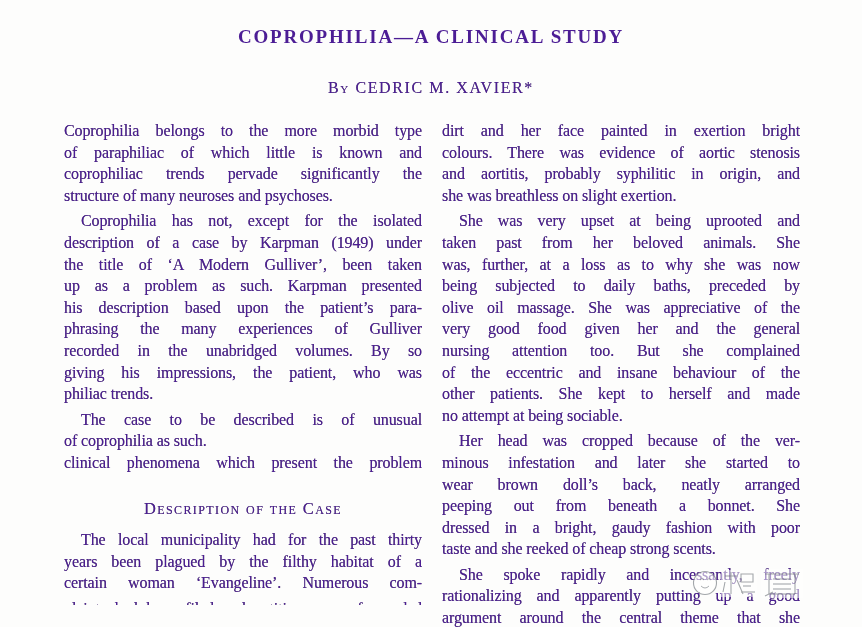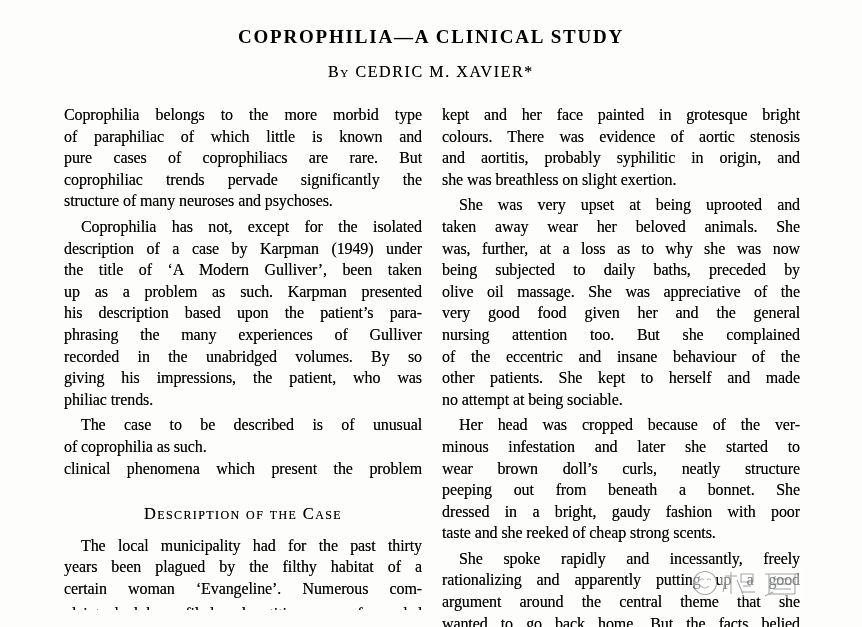--- a/index.html
+++ b/index.html
@@ -1,26 +1,26 @@
 <!DOCTYPE html>
 <html><head>
 <meta charset="utf-8">
 <style>
   html, body { margin:0; padding:0; }
   .page {
     position:relative; width:862px; height:627px;
-    background:#fdfdfc; overflow:hidden; color:#000000;
+    background:#fdfdfc; overflow:hidden; color:#4c1d95;
     font-family:"Liberation Serif", serif;
   }
   .title {
     margin:0; padding-top:25px; text-align:center;
     font-size:19px; line-height:23px; font-weight:700; letter-spacing:1.8px;
   }
   .byline {
-    margin-top:14px; text-align:center; font-size:16px; line-height:19px;
+    margin-top:30px; text-align:center; font-size:16px; line-height:19px;
     font-variant:small-caps; letter-spacing:1.6px;
     text-shadow:0 0 0.4px rgba(10,10,10,0.55);
   }
   .columns { display:flex; gap:12px; padding:19px 58px 0 60px; }
   .col {
     flex:1 1 0; font-size:16px; line-height:21.6px; letter-spacing:-0.1px;
     text-shadow:0 0 0.45px rgba(10,10,10,0.6);
   }
   .line { text-align:justify; text-align-last:justify; height:21.6px; overflow:hidden; }
   .line.endline { text-align-last:left; }
@@ -40,21 +40,20 @@
 <div class="page">
 
   <h1 class="title">COPROPHILIA—A CLINICAL STUDY</h1>
   <div class="byline">By CEDRIC M. XAVIER*</div>
 
   <div class="columns">
     <div class="col" id="col-left">
         <div class="para">
           <div class="line">Coprophilia belongs to the more morbid type</div>
           <div class="line">of paraphiliac of which little is known and</div>
-          <div class="line">pure cases of coprophiliacs are rare. But</div>
           <div class="line">coprophiliac trends pervade significantly the</div>
           <div class="line endline">structure of many neuroses and psychoses.</div>
         </div>
         <div class="para">
           <div class="line indent">Coprophilia has not, except for the isolated</div>
           <div class="line">description of a case by Karpman (1949) under</div>
           <div class="line">the title of ‘A Modern Gulliver’, been taken</div>
           <div class="line">up as a problem as such. Karpman presented</div>
           <div class="line">his description based upon the patient’s para-</div>
           <div class="line">phrasing the many experiences of Gulliver</div>
@@ -72,41 +71,41 @@
           <div class="line indent">The local municipality had for the past thirty</div>
           <div class="line">years been plagued by the filthy habitat of a</div>
           <div class="line">certain woman ‘Evangeline’. Numerous com-</div>
         </div>
         <div class="para partial">
           <div class="line">plaints had been filed and petitions were forwarded</div>
         </div>
       </div>
     <div class="col" id="col-right">
         <div class="para">
-          <div class="line">kept and her face painted in grotesque bright</div>
+          <div class="line">dirt and her face painted in exertion bright</div>
           <div class="line">colours. There was evidence of aortic stenosis</div>
           <div class="line">and aortitis, probably syphilitic in origin, and</div>
           <div class="line endline">she was breathless on slight exertion.</div>
         </div>
         <div class="para">
           <div class="line indent">She was very upset at being uprooted and</div>
-          <div class="line">taken away wear her beloved animals. She</div>
+          <div class="line">taken past from her beloved animals. She</div>
           <div class="line">was, further, at a loss as to why she was now</div>
           <div class="line">being subjected to daily baths, preceded by</div>
           <div class="line">olive oil massage. She was appreciative of the</div>
           <div class="line">very good food given her and the general</div>
           <div class="line">nursing attention too. But she complained</div>
           <div class="line">of the eccentric and insane behaviour of the</div>
           <div class="line">other patients. She kept to herself and made</div>
           <div class="line endline">no attempt at being sociable.</div>
         </div>
         <div class="para">
           <div class="line indent">Her head was cropped because of the ver-</div>
           <div class="line">minous infestation and later she started to</div>
-          <div class="line">wear brown doll’s curls, neatly structure</div>
+          <div class="line">wear brown doll’s back, neatly arranged</div>
           <div class="line">peeping out from beneath a bonnet. She</div>
           <div class="line">dressed in a bright, gaudy fashion with poor</div>
           <div class="line endline">taste and she reeked of cheap strong scents.</div>
         </div>
         <div class="para">
           <div class="line indent">She spoke rapidly and incessantly, freely</div>
           <div class="line">rationalizing and apparently putting up a good</div>
           <div class="line">argument around the central theme that she</div>
           <div class="line">wanted to go back home. But the facts belied</div>
         </div>

